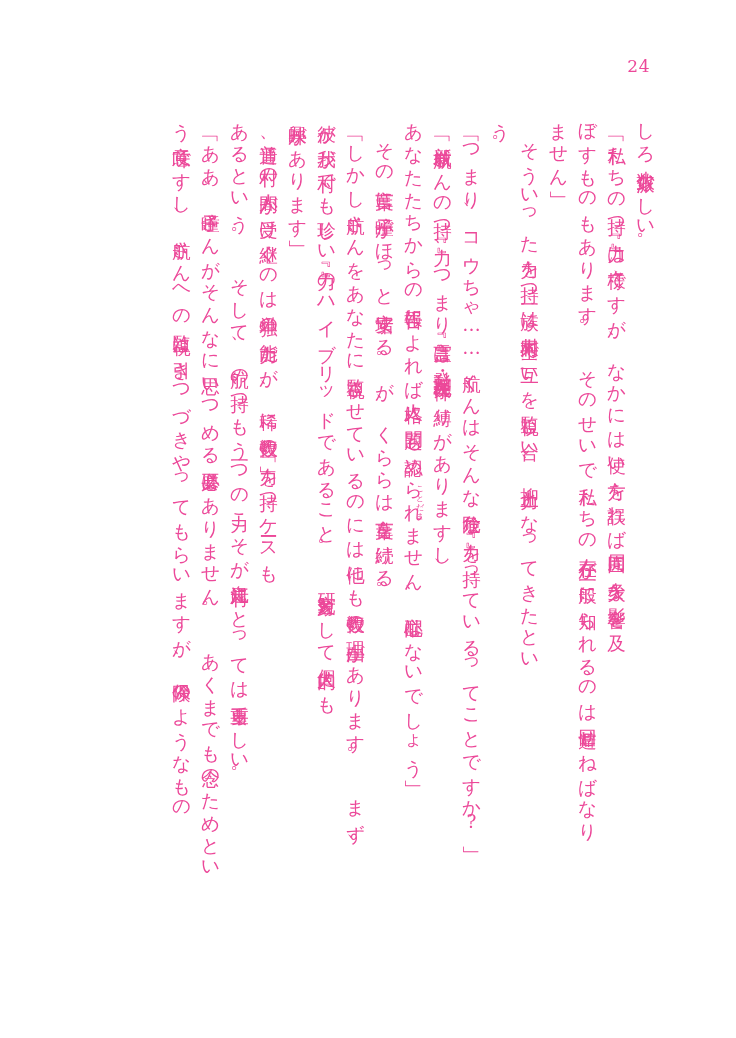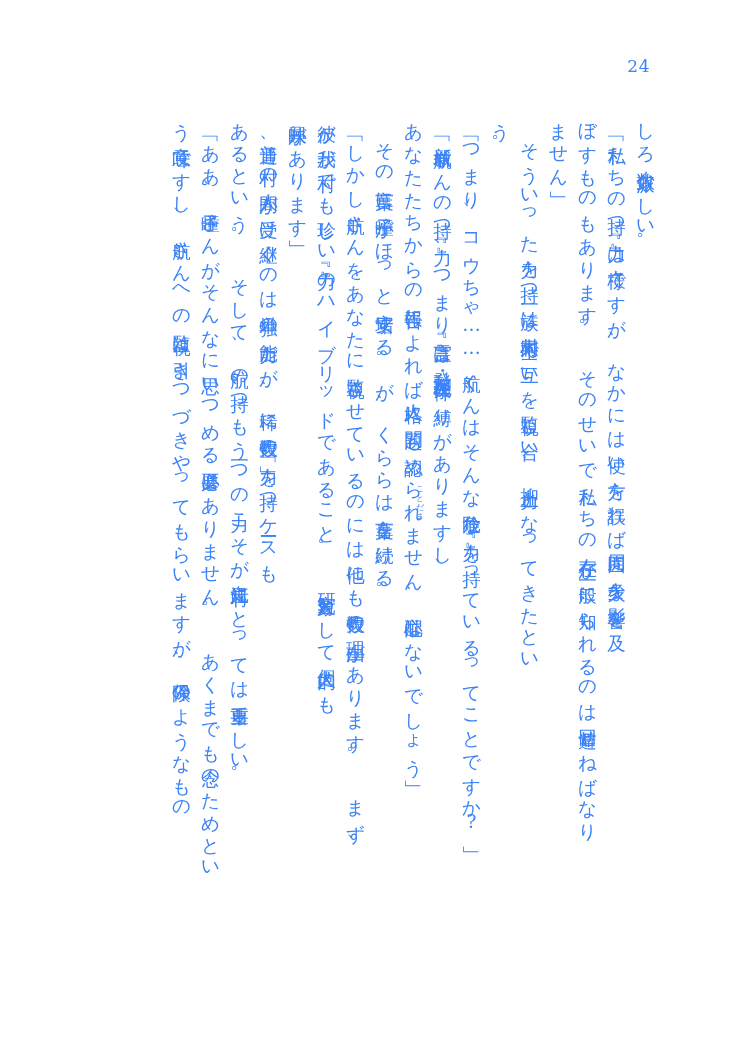--- a/index.html
+++ b/index.html
@@ -7,21 +7,21 @@
     padding: 0;
     background: #ffffff;
   }
   .page {
     position: relative;
     width: 736px;
     height: 1038px;
     background: #ffffff;
     overflow: hidden;
     font-family: "DejaVu Serif", "Liberation Serif", serif;
-    color: #3b82f6;
+    color: #ec4899;
   }
   .page-number {
     position: absolute;
     top: 56px;
     right: 86px;
     font-size: 17px;
     font-family: "DejaVu Serif", "Liberation Serif", serif;
     letter-spacing: 0.5px;
   }
   .text-body {

